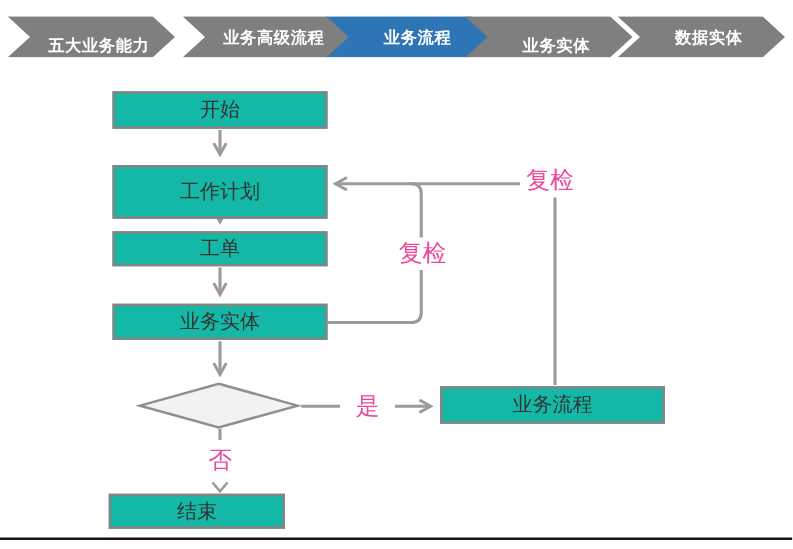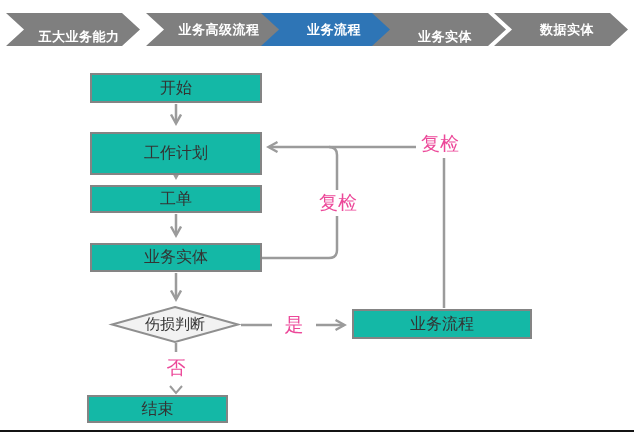--- a/index.html
+++ b/index.html
@@ -132,23 +132,20 @@
   </div>
   <div class="node n-plan">
     <span>工作计划</span>
   </div>
   <div class="node n-order">
     <span>工单</span>
   </div>
   <div class="node n-inspect">
     <span>业务实体</span>
   </div>
-  <div class="decision-label">
-    <span>伤损判断</span>
-  </div>
   <div class="node n-end">
     <span>结束</span>
   </div>
   <div class="node n-repair">
     <span>业务流程</span>
   </div>
 
   <div class="edge-label l-recheck-loop">
     <span>复检</span>
   </div>

